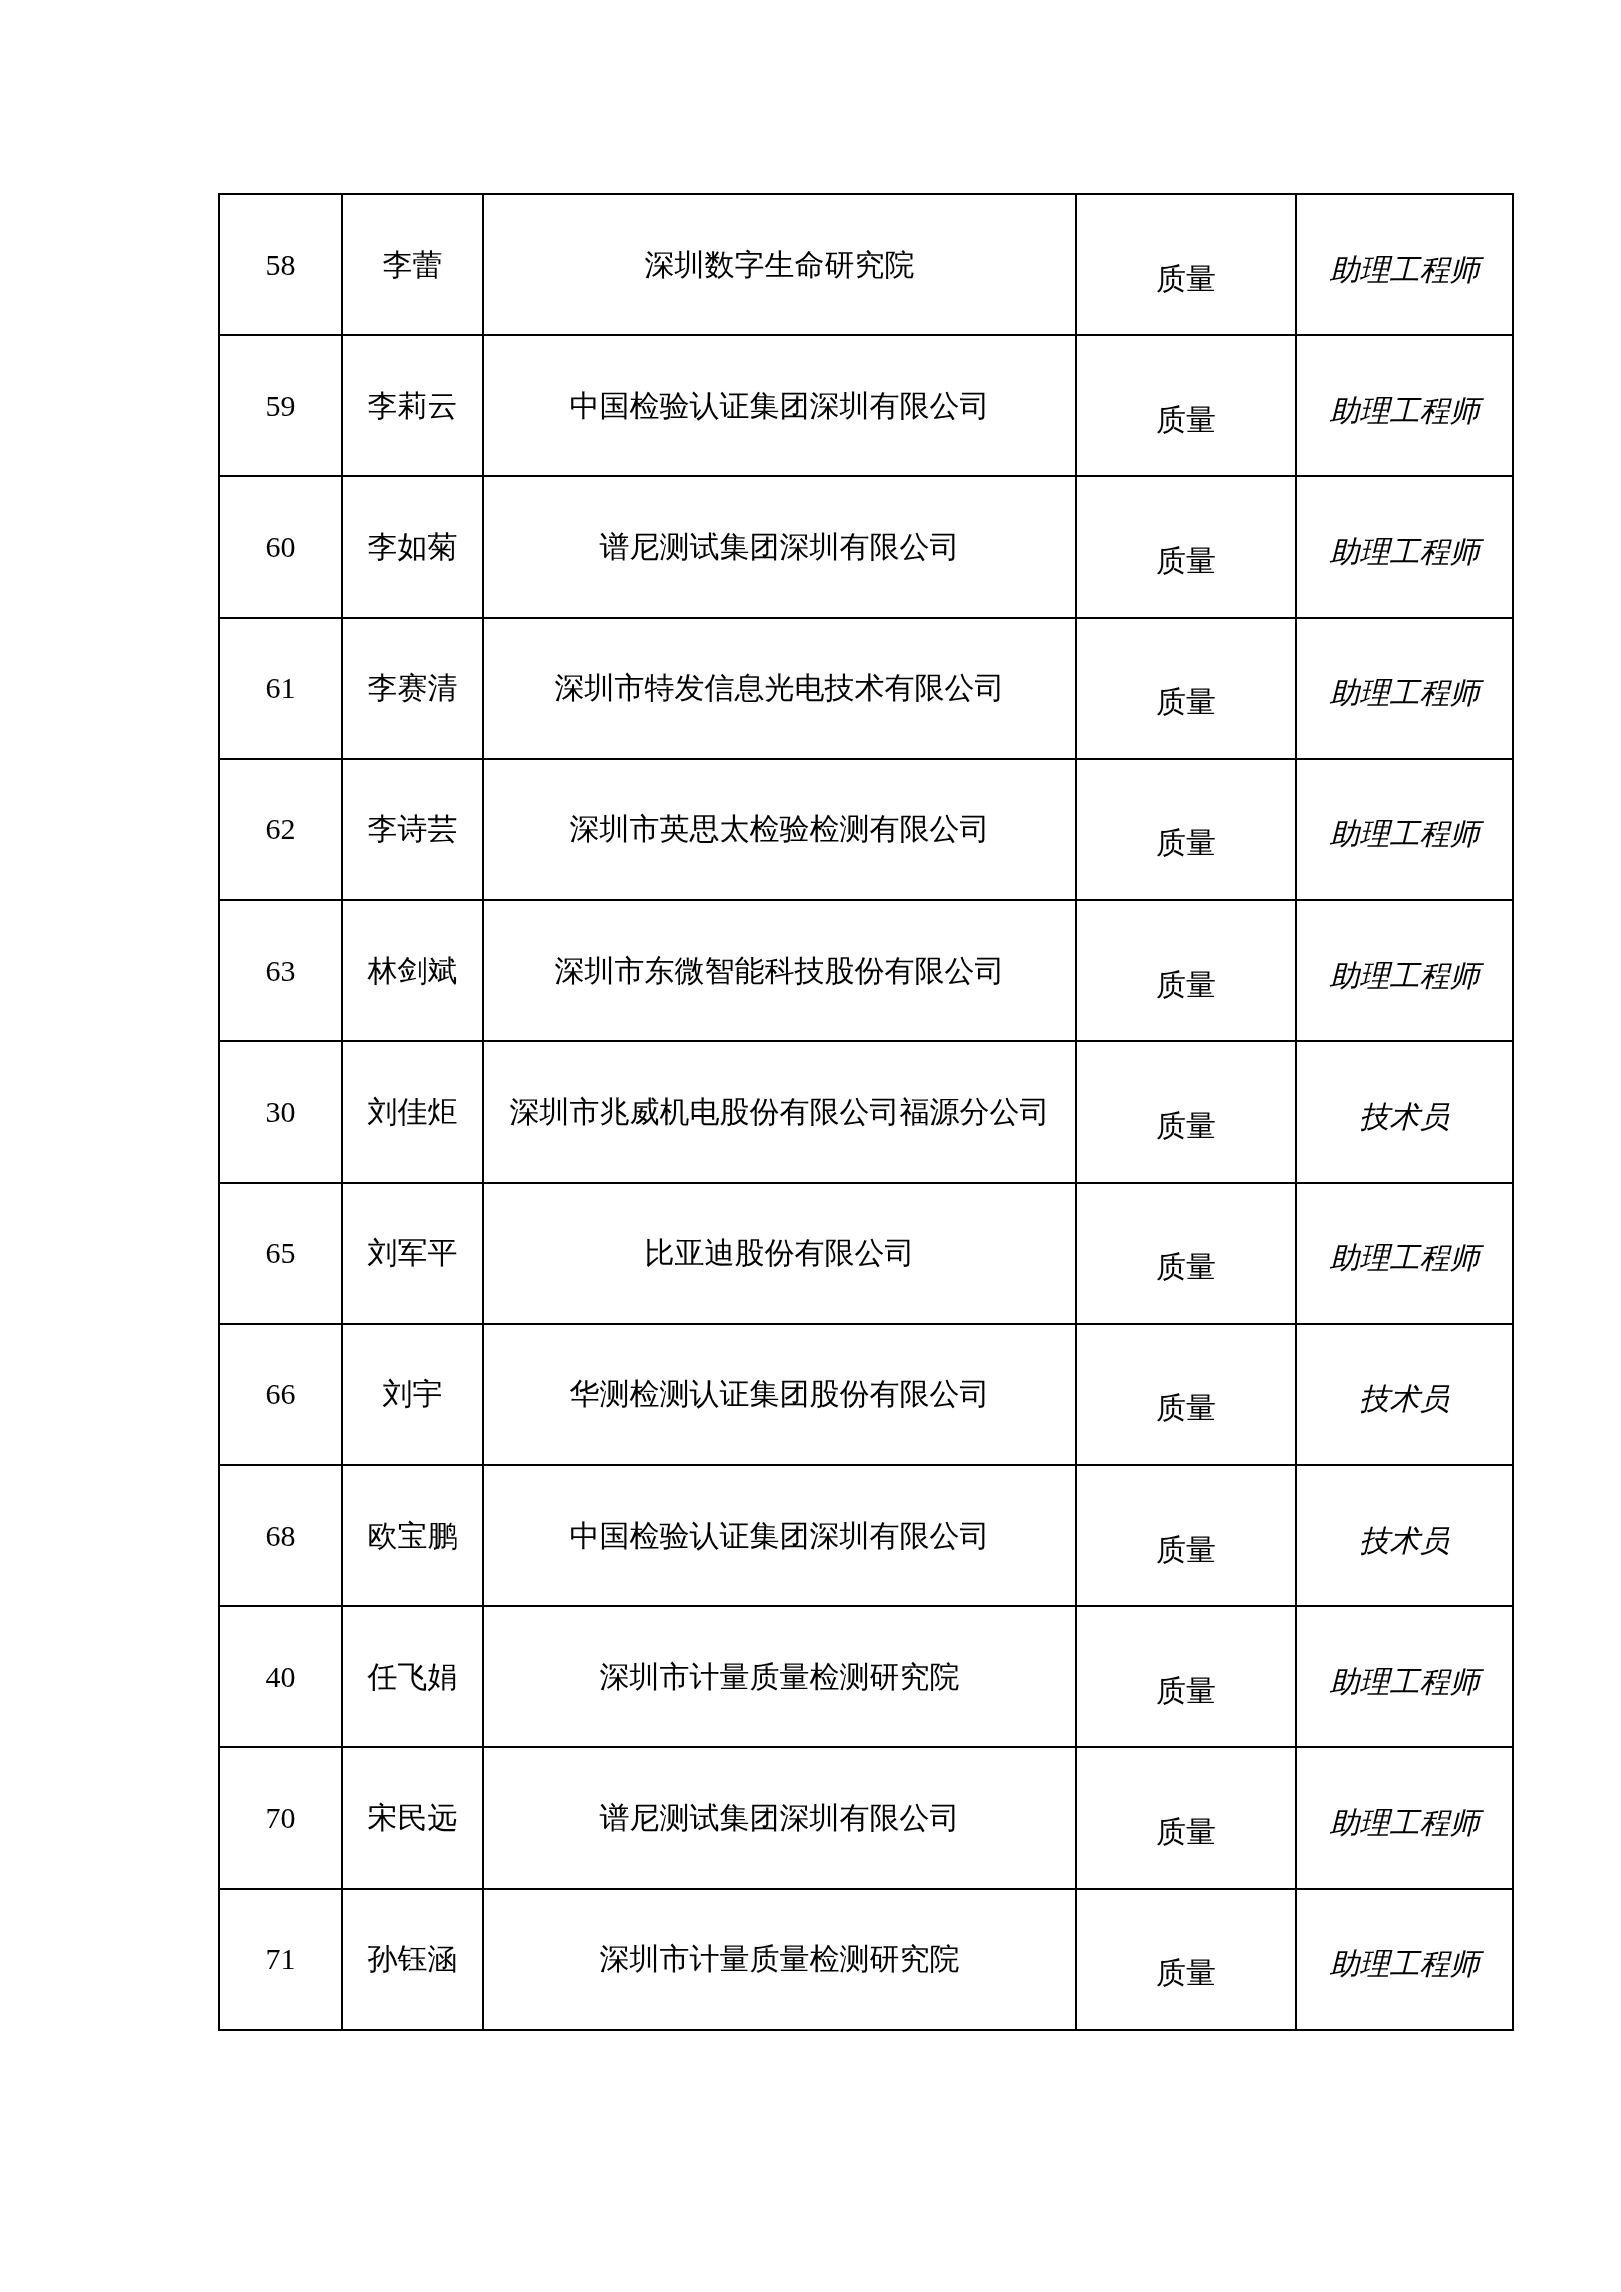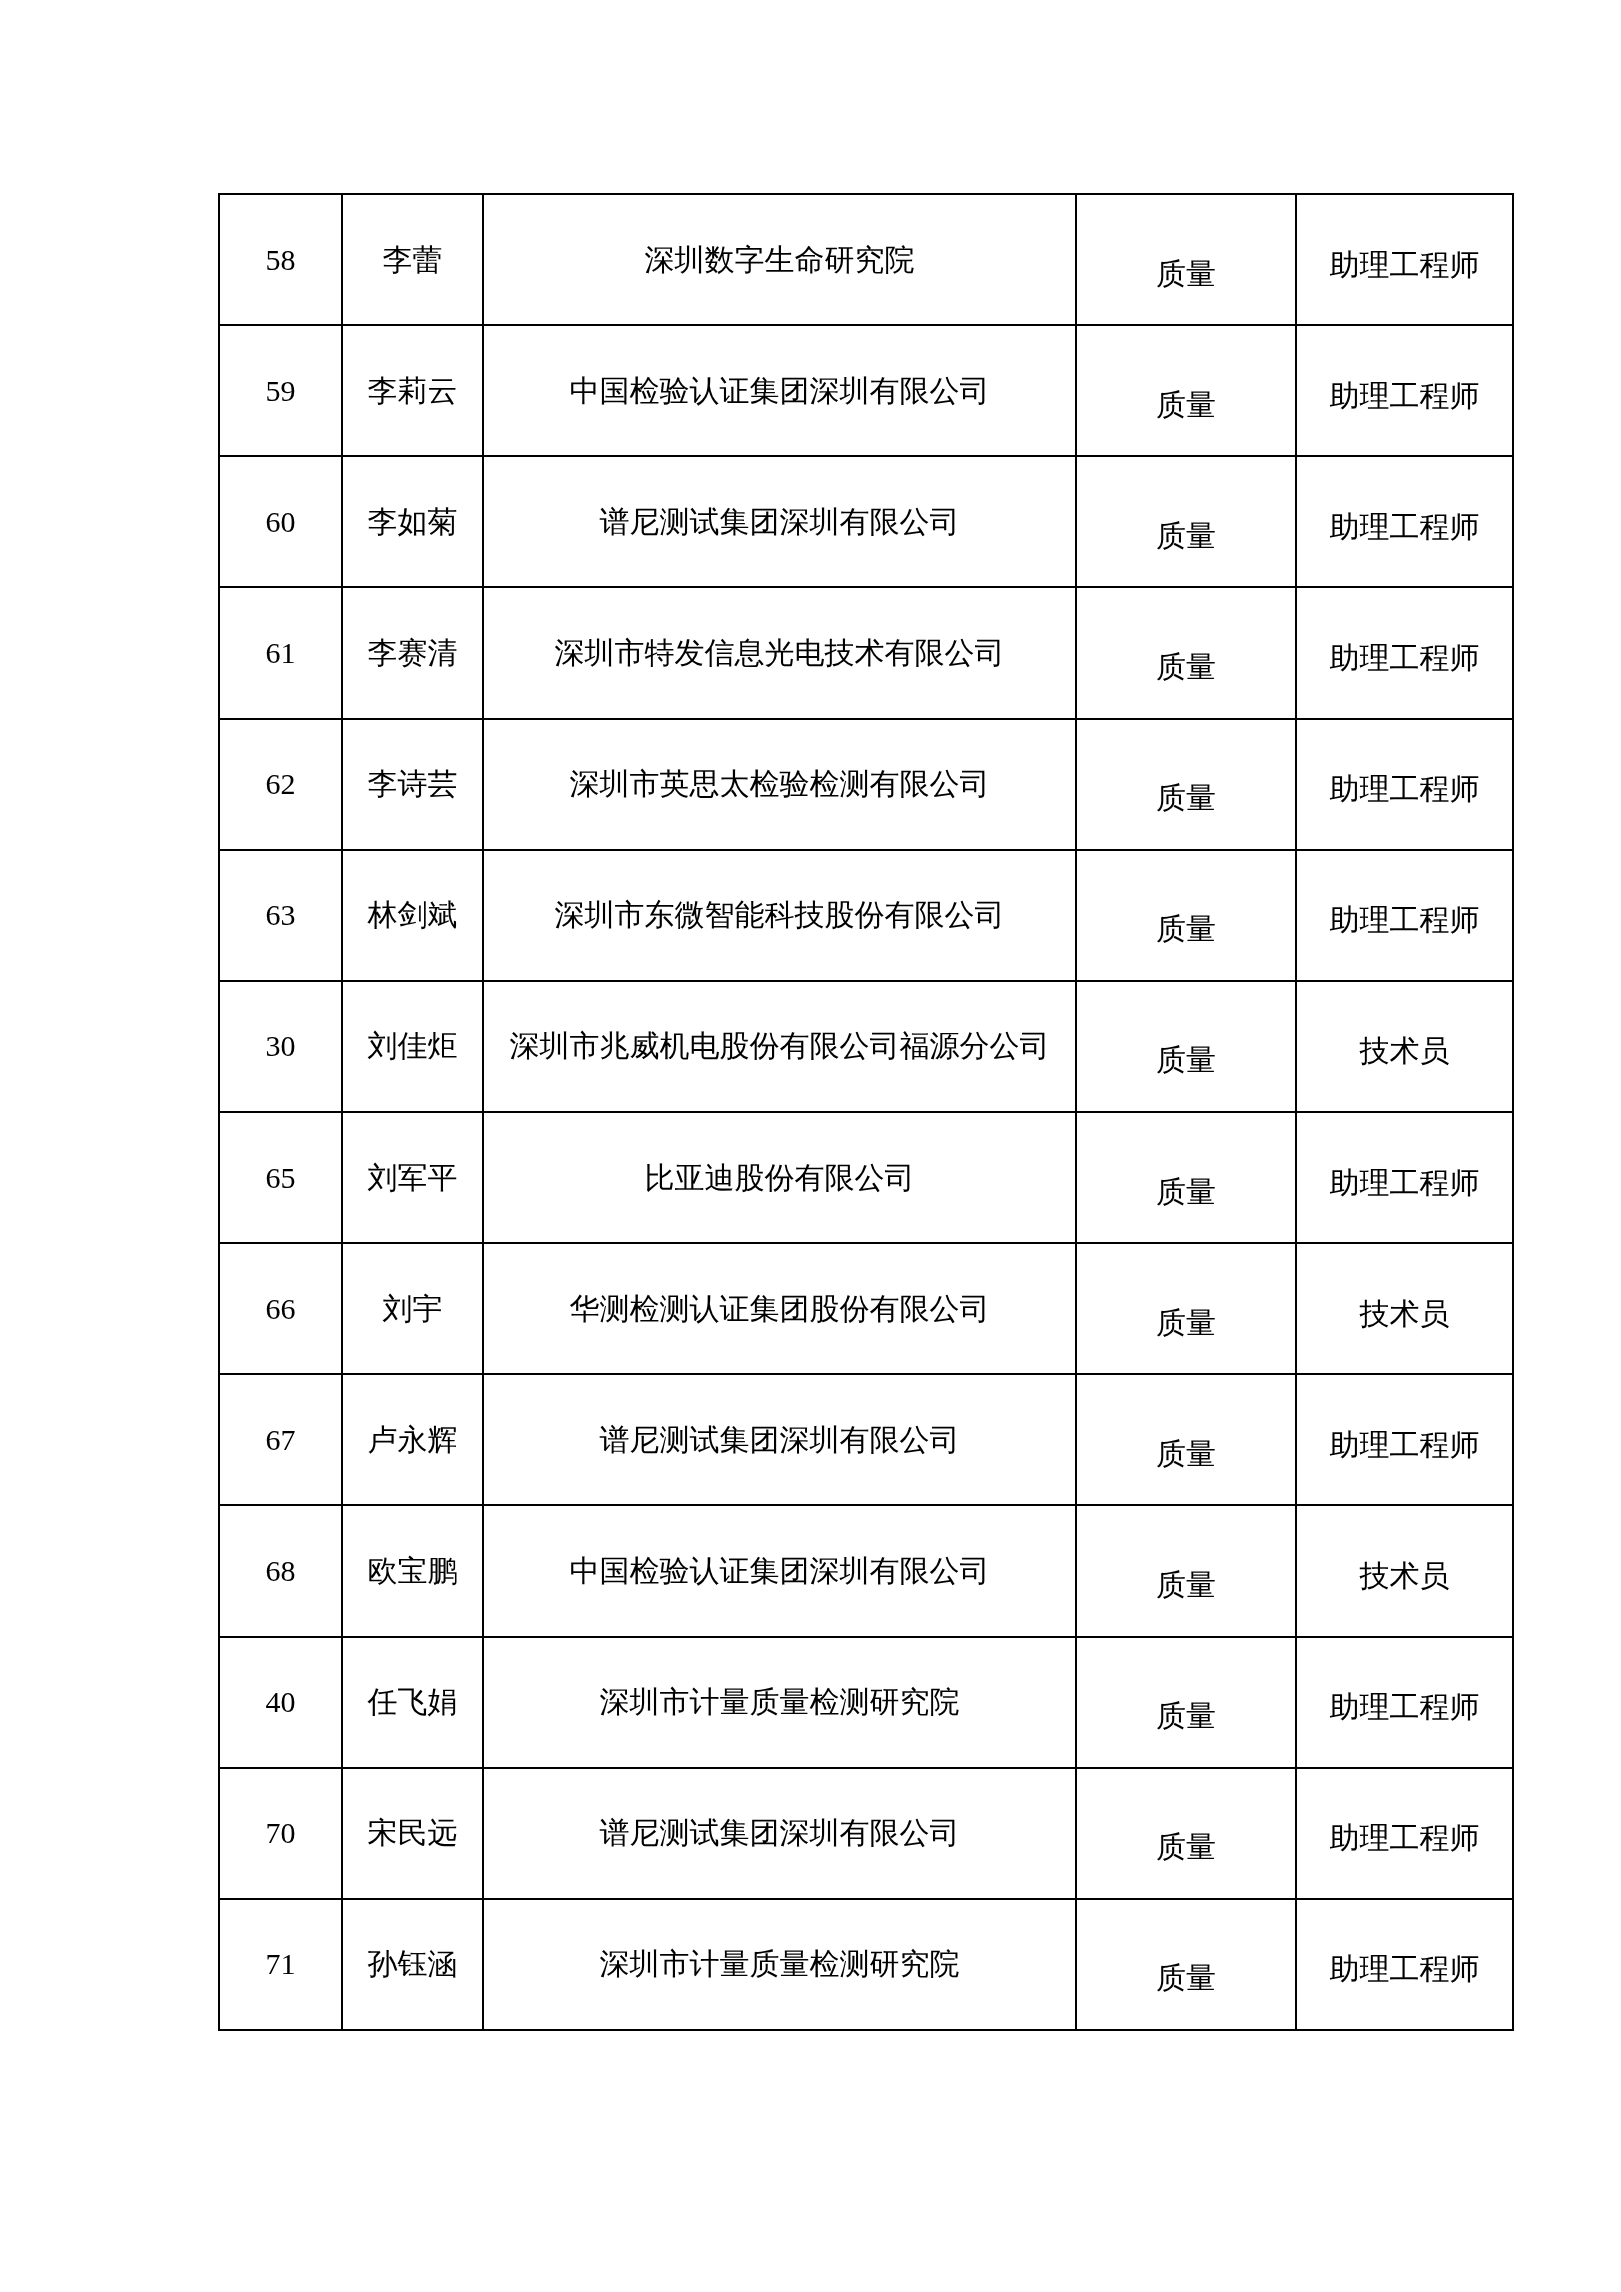--- a/index.html
+++ b/index.html
@@ -37,21 +37,21 @@
     white-space: nowrap;
   }
   .records-table tr { height: 118px; }
   .col-no       { width: 123px; }
   .col-name     { width: 141px; }
   .col-company  { width: 593px; }
   .col-category { width: 220px; }
   .col-title    { width: 217px; }
   .cell-inner { display: inline-block; }
   td.cell-category .cell-inner { transform: translateY(13.7px); }
-  td.cell-title    .cell-inner { transform: translateY(4.9px); }
+  td.cell-title    .cell-inner { transform: translateY(4.9px); font-style: italic; }
 </style>
 </head>
 <body>
 
 <div class="page">
   <table class="records-table">
     <colgroup>
       <col class="col-no">
         <col class="col-name">
         <col class="col-company">
@@ -116,27 +116,20 @@
         <td class="cell-title"><span class="cell-inner">助理工程师</span></td>
       </tr>
       <tr>
         <td class="cell-no"><span class="cell-inner">66</span></td>
         <td class="cell-name"><span class="cell-inner">刘宇</span></td>
         <td class="cell-company"><span class="cell-inner">华测检测认证集团股份有限公司</span></td>
         <td class="cell-category"><span class="cell-inner">质量</span></td>
         <td class="cell-title"><span class="cell-inner">技术员</span></td>
       </tr>
       <tr>
-        <td class="cell-no"><span class="cell-inner">67</span></td>
-        <td class="cell-name"><span class="cell-inner">卢永辉</span></td>
-        <td class="cell-company"><span class="cell-inner">谱尼测试集团深圳有限公司</span></td>
-        <td class="cell-category"><span class="cell-inner">质量</span></td>
-        <td class="cell-title"><span class="cell-inner">助理工程师</span></td>
-      </tr>
-      <tr>
         <td class="cell-no"><span class="cell-inner">68</span></td>
         <td class="cell-name"><span class="cell-inner">欧宝鹏</span></td>
         <td class="cell-company"><span class="cell-inner">中国检验认证集团深圳有限公司</span></td>
         <td class="cell-category"><span class="cell-inner">质量</span></td>
         <td class="cell-title"><span class="cell-inner">技术员</span></td>
       </tr>
       <tr>
         <td class="cell-no"><span class="cell-inner">40</span></td>
         <td class="cell-name"><span class="cell-inner">任飞娟</span></td>
         <td class="cell-company"><span class="cell-inner">深圳市计量质量检测研究院</span></td>

